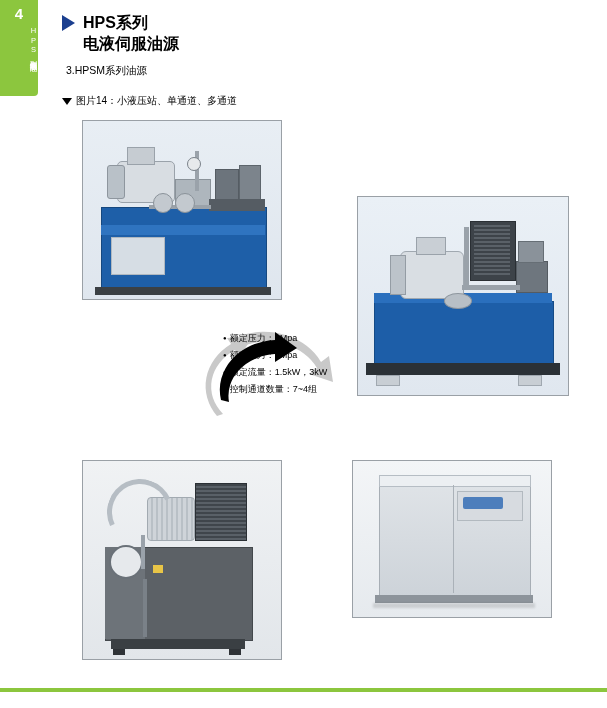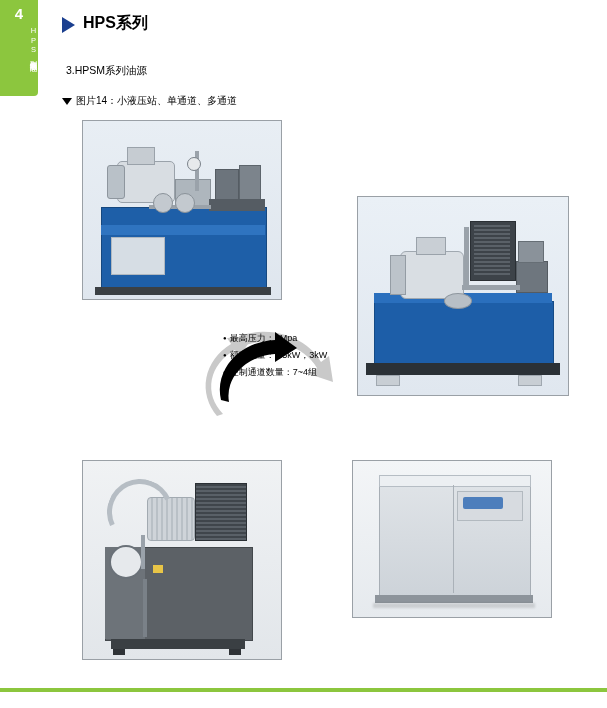--- a/index.html
+++ b/index.html
@@ -59,21 +59,21 @@
 
   
   .header {
     position: absolute;
     left: 62px;
     top: 12px;
     width: 380px;
   }
   .header-row {
     display: flex;
-    align-items: flex-end;
+    align-items: flex-start;
   }
   .tri-icon {
     width: 0;
     height: 0;
     border-top: 8px solid transparent;
     border-bottom: 8px solid transparent;
     border-left: 13px solid #1b3f8f;
     margin-top: 3px;
     margin-right: 8px;
     flex: 0 0 auto;
@@ -236,20 +236,21 @@
     <span class="tab-line">HPS系列电液伺</span>
     <span class="tab-line">服油源</span>
   </div>
 </div>
 
 <div class="header">
   <div class="header-row">
     <div class="tri-icon"></div>
     <div class="title-block">
       <div>HPS系列</div>
+      <div>电液伺服油源</div>
     </div>
   </div>
 </div>
 
 <div class="sub-head">3.HPSM系列油源</div>
 
 <div class="caption">
   <span class="dn-tri"></span>
   <span>图片14：小液压站、单通道、多通道</span>
 </div>
@@ -328,19 +329,20 @@
   </div>
 </div>
 
 <div class="spec-area">
   <svg class="arrow-svg" width="200" height="130" viewBox="0 0 200 130">
     <path d="M42,98 A62,52 0 0 1 56,26 L52,20 L78,18 L64,40 L60,32 A54,44 0 0 0 48,96 Z" fill="#c9c9c9"></path>
     <path d="M70,14 A64,54 0 0 1 152,40 L160,34 L164,60 L140,52 L148,46 A56,46 0 0 0 74,24 Z" fill="#c9c9c9" transform="translate(-6,4)"></path>
     <path d="M150,52 A58,50 0 0 1 96,112 L96,120 L74,104 L96,90 L96,98 A50,42 0 0 0 142,50 Z" fill="#000000" transform="translate(-4,-6) rotate(180 100 70)"></path>
   </svg>
   <div class="spec-list">
-    <div>最高压力：7Mpa</div>
+    <div>额定压力：5Mpa</div>
+    <div>额定压力：7Mpa</div>
     <div>额定流量：1.5kW，3kW</div>
     <div>控制通道数量：7~4组</div>
   </div>
 </div>
 
 <div class="footer-bar"></div>
 
 </body></html>

